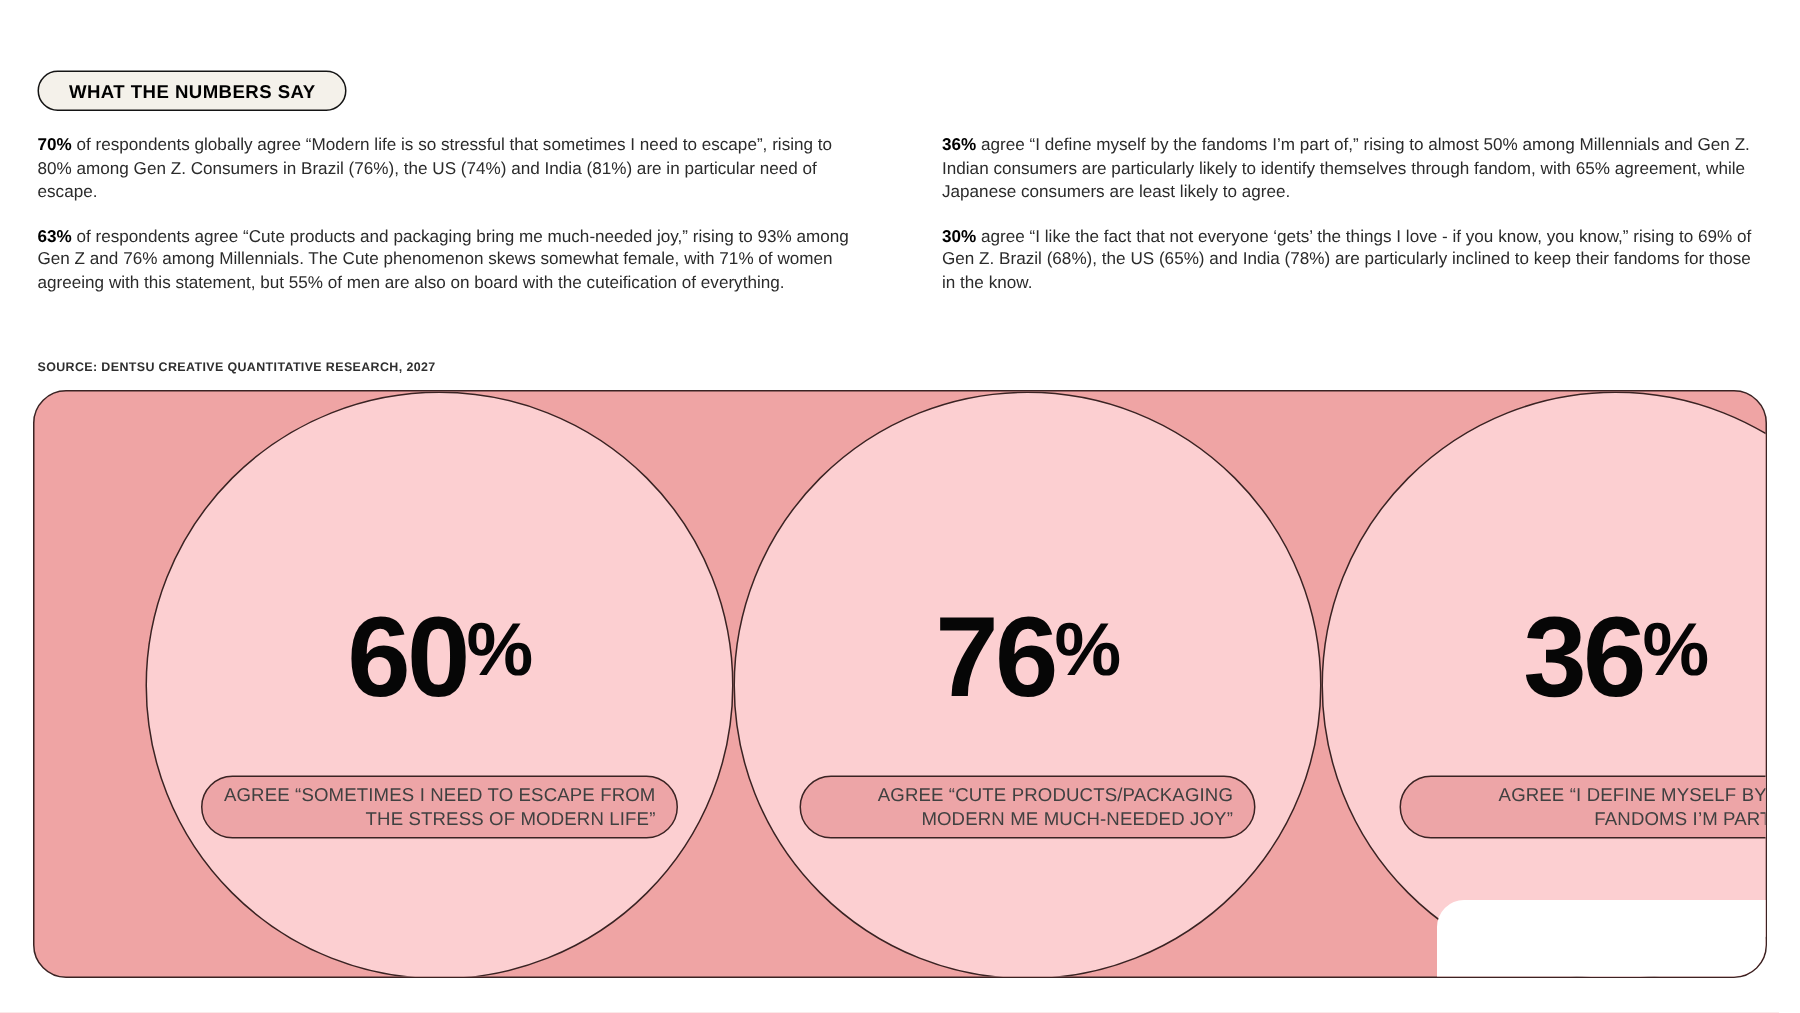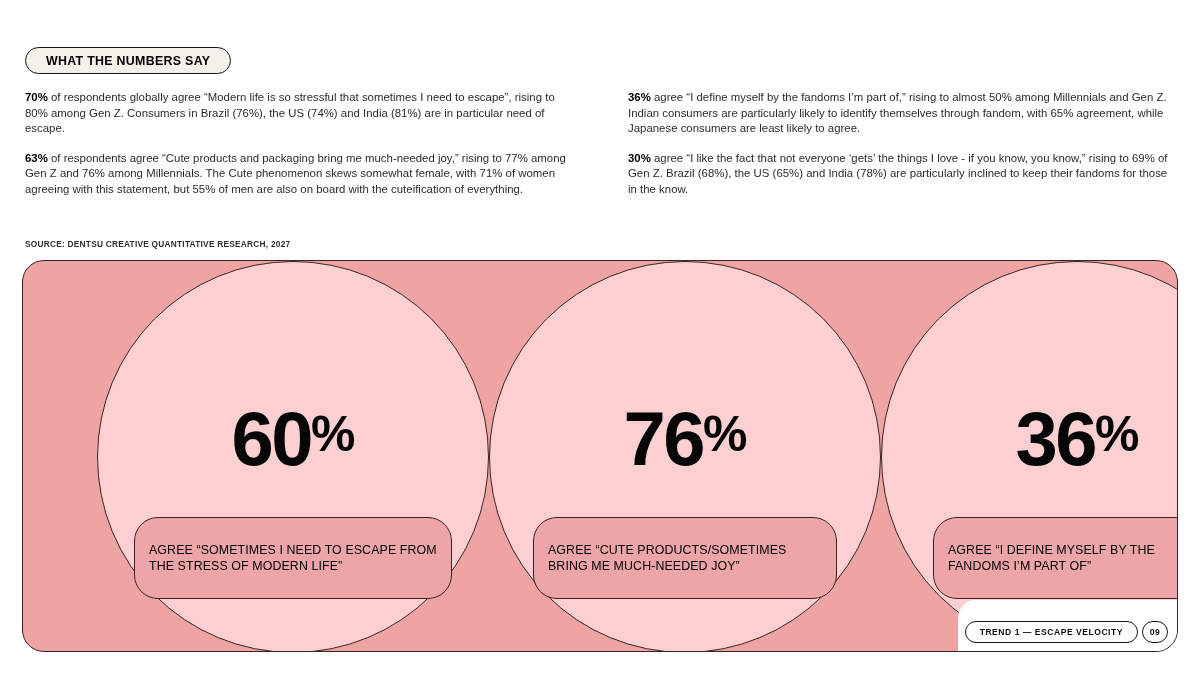--- a/index.html
+++ b/index.html
@@ -135,31 +135,31 @@
   }
   .stat-value .pct {
     font-size: 50px;
     letter-spacing: -1px;
     vertical-align: 14px;
   }
 
   .stat-pill {
     margin-top: 40px;
     width: 304px;
-    padding: 24px 14px;
+    padding: 4px 14px;
     background: #eda5a7;
     border: 1.3px solid #3a2323;
     border-radius: 24px;
     box-sizing: border-box;
-    text-align: left;
+    text-align: right;
     font-size: 12.4px;
     line-height: 16px;
     font-weight: 400;
     letter-spacing: 0.1px;
-    color: #000000;
+    color: #404040;
   }
   .stat-pill.wide { width: 318px; }
   .stat-pill.narrow { width: 288px; }
 
   
   .corner-notch {
     position: absolute;
     right: -1px;
     bottom: -1px;
     width: 220px;
@@ -215,21 +215,21 @@
   <span class="header-pill-label">WHAT THE NUMBERS SAY</span>
 </div>
 
 <div class="copy-columns">
 
   <div class="copy-col">
     <p class="copy-para">
       <span class="copy-lead">70%</span><span> of respondents globally agree “Modern life is so stressful that sometimes I need to escape”, rising to 80% among Gen Z. Consumers in Brazil (76%), the US (74%) and India (81%) are in particular need of escape.</span>
     </p>
     <p class="copy-para">
-      <span class="copy-lead">63%</span><span> of respondents agree “Cute products and packaging bring me much-needed joy,” rising to 77% among Gen Z and 76% among Millennials. The Cute phenomenon skews somewhat female, with 71% of women agreeing with this statement, but 55% of men are also on board with the cuteification of everything.</span>
+      <span class="copy-lead">63%</span><span> of respondents agree “Cute products and packaging bring me much-needed joy,” rising to 93% among Gen Z and 76% among Millennials. The Cute phenomenon skews somewhat female, with 71% of women agreeing with this statement, but 55% of men are also on board with the cuteification of everything.</span>
     </p>
   </div>
 
   <div class="copy-col">
     <p class="copy-para">
       <span class="copy-lead">36%</span><span> agree “I define myself by the fandoms I’m part of,” rising to almost 50% among Millennials and Gen Z. Indian consumers are particularly likely to identify themselves through fandom, with 65% agreement, while Japanese consumers are least likely to agree.</span>
     </p>
     <p class="copy-para">
       <span class="copy-lead">30%</span><span> agree “I like the fact that not everyone ‘gets’ the things I love - if you know, you know,” rising to 69% of Gen Z. Brazil (68%), the US (65%) and India (78%) are particularly inclined to keep their fandoms for those in the know.</span>
     </p>
@@ -248,28 +248,24 @@
       <div class="circle circle-3"></div>
     </div>
 
     <div class="stat-block stat-1">
       <div class="stat-value"><span>60</span><span class="pct">%</span></div>
       <div class="stat-pill wide">AGREE “SOMETIMES I NEED TO ESCAPE FROM THE STRESS OF MODERN LIFE”</div>
     </div>
 
     <div class="stat-block stat-2">
       <div class="stat-value"><span>76</span><span class="pct">%</span></div>
-      <div class="stat-pill">AGREE “CUTE PRODUCTS/SOMETIMES BRING ME MUCH-NEEDED JOY”</div>
+      <div class="stat-pill">AGREE “CUTE PRODUCTS/PACKAGING MODERN ME MUCH-NEEDED JOY”</div>
     </div>
 
     <div class="stat-block stat-3">
       <div class="stat-value"><span>36</span><span class="pct">%</span></div>
       <div class="stat-pill narrow">AGREE “I DEFINE MYSELF BY THE FANDOMS I’M PART OF”</div>
     </div>
 
     <div class="corner-notch"></div>
   </div>
 
-  <div class="badge-row">
-    <div class="badge-trend">TREND 1  —  ESCAPE VELOCITY</div>
-    <div class="badge-page">09</div>
-  </div>
 </div>
 
 </body></html>

